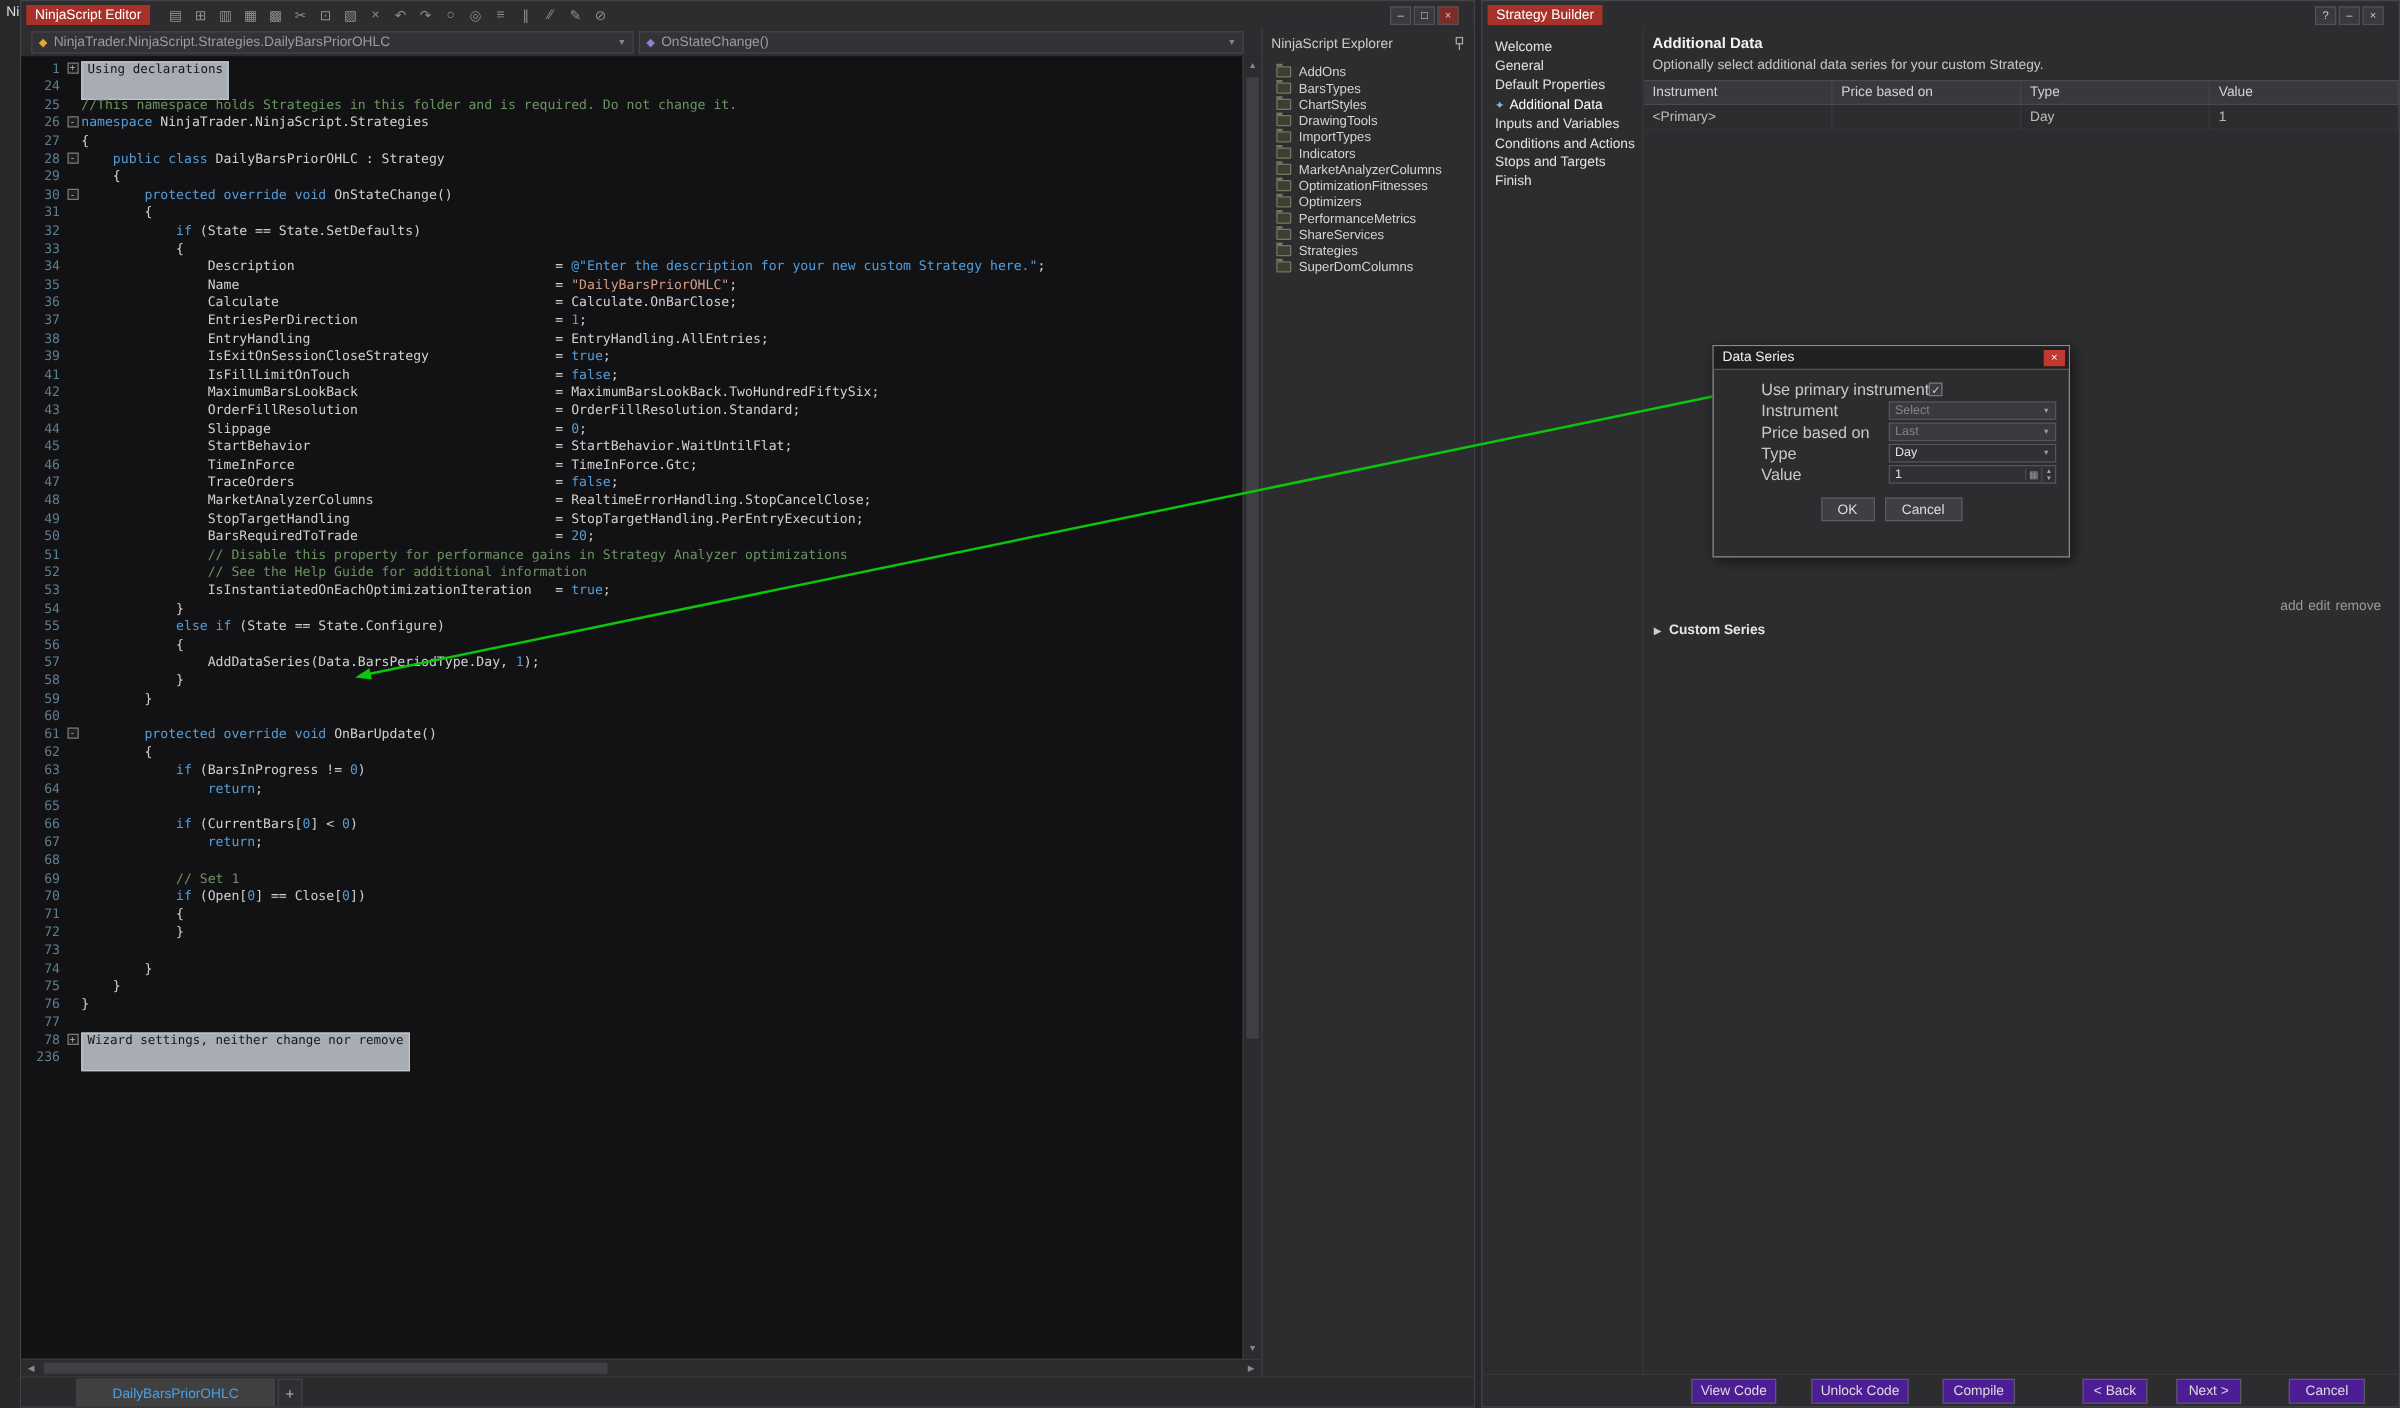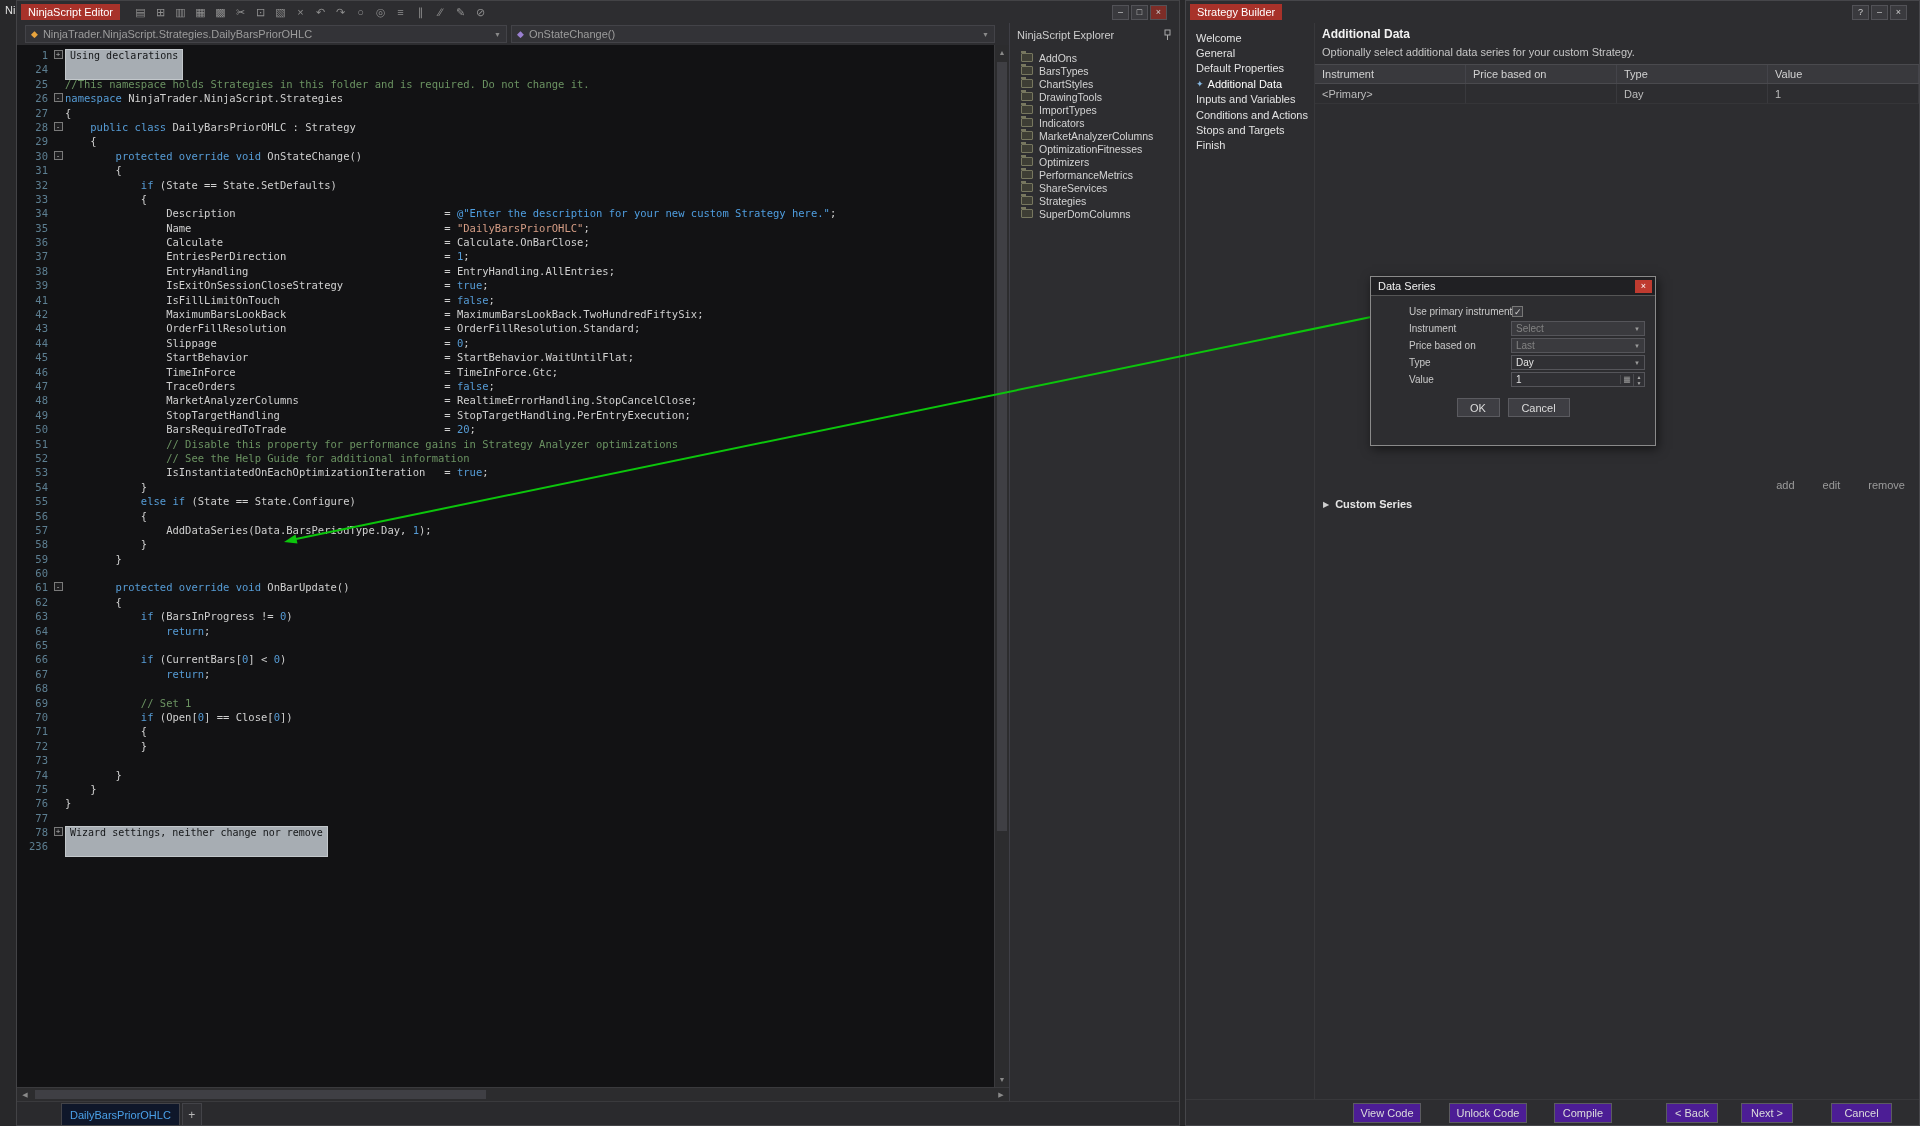--- a/index.html
+++ b/index.html
@@ -43,21 +43,21 @@
   #vscroll{flex:0 0 15px;background:#2c2c2e;border-left:1px solid #3a3a3d;display:flex;flex-direction:column;}
   .sb-btn{flex:0 0 15px;display:flex;align-items:center;justify-content:center;color:#8a8a8a;font-size:7px;}
   #vtrack{flex:1;position:relative;}
   #vthumb{position:absolute;left:2px;right:2px;top:2px;height:76%;background:#3f3f44;}
   #hscroll{flex:0 0 14px;background:#2c2c2e;border-top:1px solid #3a3a3d;display:flex;}
   .sb-btn-h{flex:0 0 16px;display:flex;align-items:center;justify-content:center;color:#8a8a8a;font-size:7px;}
   #htrack{flex:1;position:relative;}
   #hthumb{position:absolute;top:2px;bottom:2px;left:2px;width:47%;background:#3f3f44;}
 
   #tabstrip{flex:0 0 24px;background:#2a2a2d;border-top:1px solid #3a3a3d;display:flex;align-items:flex-start;padding-left:44px;}
-  .tab{height:22px;margin-top:1px;background:#0f172a;border:1px solid #434348;border-bottom:none;color:#4aa0e8;font-size:11px;display:flex;align-items:center;padding:0 8px;}
+  .tab{height:22px;margin-top:1px;background:#404040;border:1px solid #434348;border-bottom:none;color:#4aa0e8;font-size:11px;display:flex;align-items:center;padding:0 28px;}
   .tab-add{width:20px;height:22px;margin-top:1px;margin-left:2px;background:#2f2f33;border:1px solid #434348;border-bottom:none;color:#b8b8b8;font-size:12px;display:flex;align-items:center;justify-content:center;}
 
   
   #explorer{flex:0 0 170px;background:#2d2d30;border-left:1px solid #3f3f46;display:flex;flex-direction:column;}
   #explorer-header{flex:0 0 24px;display:flex;align-items:center;justify-content:space-between;padding:0 7px;font-size:11px;color:#cdcdcd;}
   #explorer-list{padding-top:4px;}
   .ex-item{height:13px;display:flex;align-items:center;gap:6px;padding-left:11px;font-size:10.5px;color:#d4d4d4;white-space:nowrap;}
   .folder-ic{width:12px;height:9px;flex:0 0 12px;background:#3e3e35;border:1px solid #77775f;border-radius:1px;position:relative;}
   .folder-ic::before{content:"";position:absolute;left:-1px;top:-3px;width:5px;height:2px;background:#77775f;}
 
@@ -69,31 +69,31 @@
   .nav-item.active{color:#ffffff;}
   .nav-ic{color:#86b7e0;font-size:9px;}
   #builder-main{flex:1;position:relative;border-left:1px solid #38383b;padding-top:2px;}
   .page-title{font-size:12px;font-weight:bold;color:#f2f2f2;padding-left:7px;margin-top:2px;}
   .page-sub{font-size:11px;color:#c6c6c6;padding-left:7px;margin-top:5px;}
   #adata-table{margin-top:6px;width:100%;}
   .trow{display:flex;height:20px;}
   .trow.head{background:#39393d;border-top:1px solid #4a4a4e;border-bottom:1px solid #4a4a4e;}
   .tcell{flex:1;font-size:11px;color:#d2d2d2;padding-left:7px;display:flex;align-items:center;border-right:1px solid #44444a;white-space:nowrap;overflow:hidden;}
   .trow.body .tcell{color:#bdbdbd;border-right:1px solid #39393d;border-bottom:1px solid #353538;}
-  #adata-links{position:absolute;top:456px;right:14px;display:flex;gap:28px;font-size:11px;color:#9b9b9b;}
+  #adata-links{position:absolute;top:456px;right:14px;display:flex;gap:4px;font-size:11px;color:#9b9b9b;}
   #custom-series{position:absolute;top:475px;left:8px;display:flex;align-items:center;gap:6px;font-size:11px;font-weight:bold;color:#e6e6e6;}
   #cs-arrow{font-size:8px;color:#cfcfcf;font-weight:normal;}
 
   
   #ds-dialog{position:absolute;left:55px;top:253px;width:286px;height:170px;background:#2d2d30;border:1px solid #8a8a8a;box-shadow:2px 3px 10px rgba(0,0,0,.55);z-index:60;}
   #ds-title{height:19px;background:#202023;display:flex;align-items:center;padding-left:7px;font-size:11px;color:#f0f0f0;border-bottom:1px solid #555;}
   #ds-close{margin-left:auto;margin-right:3px;width:17px;height:13px;background:#bf3b30;color:#fff;font-size:9px;display:flex;align-items:center;justify-content:center;}
   #ds-rows{padding-top:7px;}
   .ds-row{height:17px;display:flex;align-items:center;padding:0 10px;}
-  .ds-label{flex:1;font-size:10px;color:#c9c9c9;white-space:nowrap;padding-left:28px;}
+  .ds-label{flex:1;font-size:13px;color:#c9c9c9;white-space:nowrap;padding-left:28px;}
   .ds-ctrl{flex:0 0 134px;display:flex;align-items:center;}
   .checkbox{width:11px;height:11px;background:#3c3c40;border:1px solid #777;color:#d0d0d0;font-size:9px;line-height:10px;text-align:center;}
   .dd{width:134px;height:15px;border:1px solid #55555a;display:flex;align-items:center;padding:0 4px;font-size:10px;}
   .dd.disabled{background:#3a3a3e;color:#838383;}
   .dd.enabled{background:#303034;color:#e4e4e4;}
   .dd .arrow{margin-left:auto;font-size:6px;color:#9a9a9a;}
   .spin{width:134px;height:15px;border:1px solid #55555a;background:#303034;display:flex;align-items:center;padding-left:4px;font-size:10px;color:#e0e0e0;}
   .grid-ic{margin-left:auto;color:#9a9a9a;font-size:8px;width:13px;text-align:center;border-left:1px solid #4a4a4e;}
   .updown{width:11px;display:flex;flex-direction:column;align-items:center;border-left:1px solid #4a4a4e;}
   .updown span{font-size:5px;line-height:6px;color:#aaa;}

